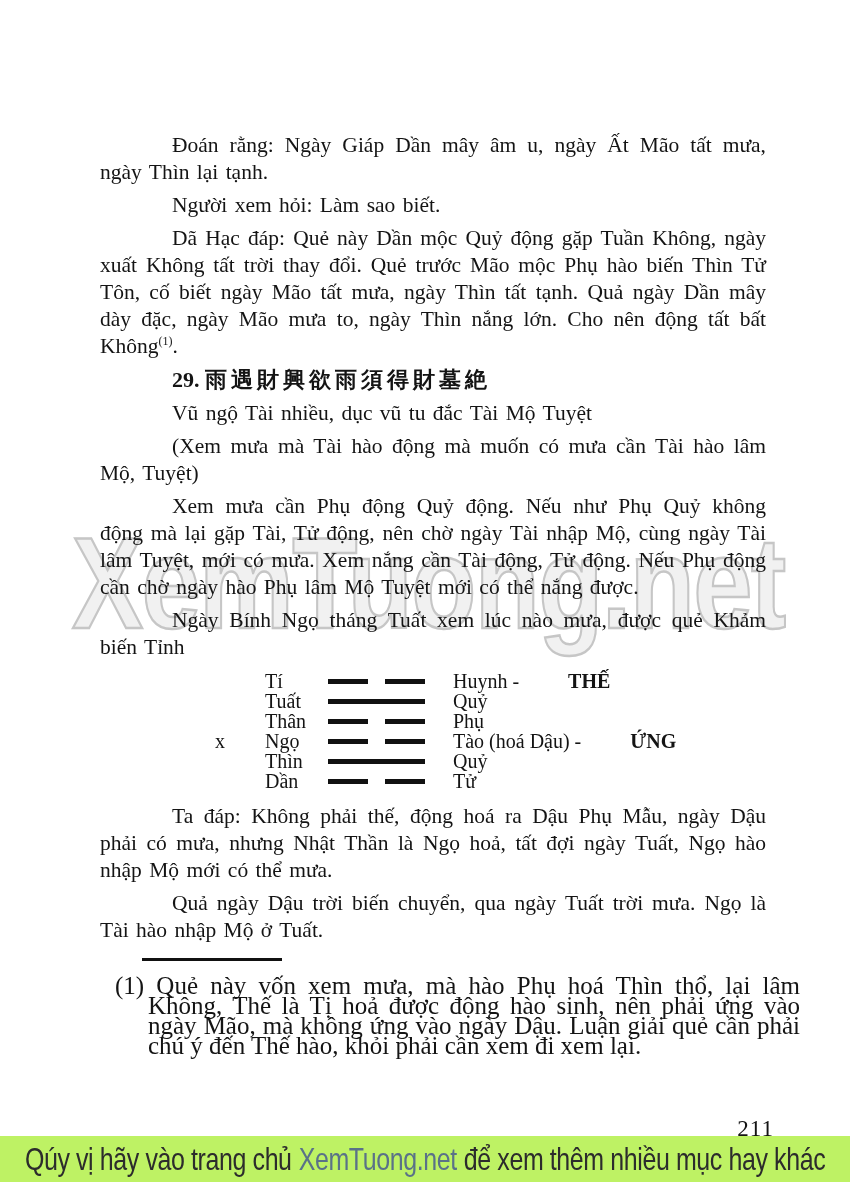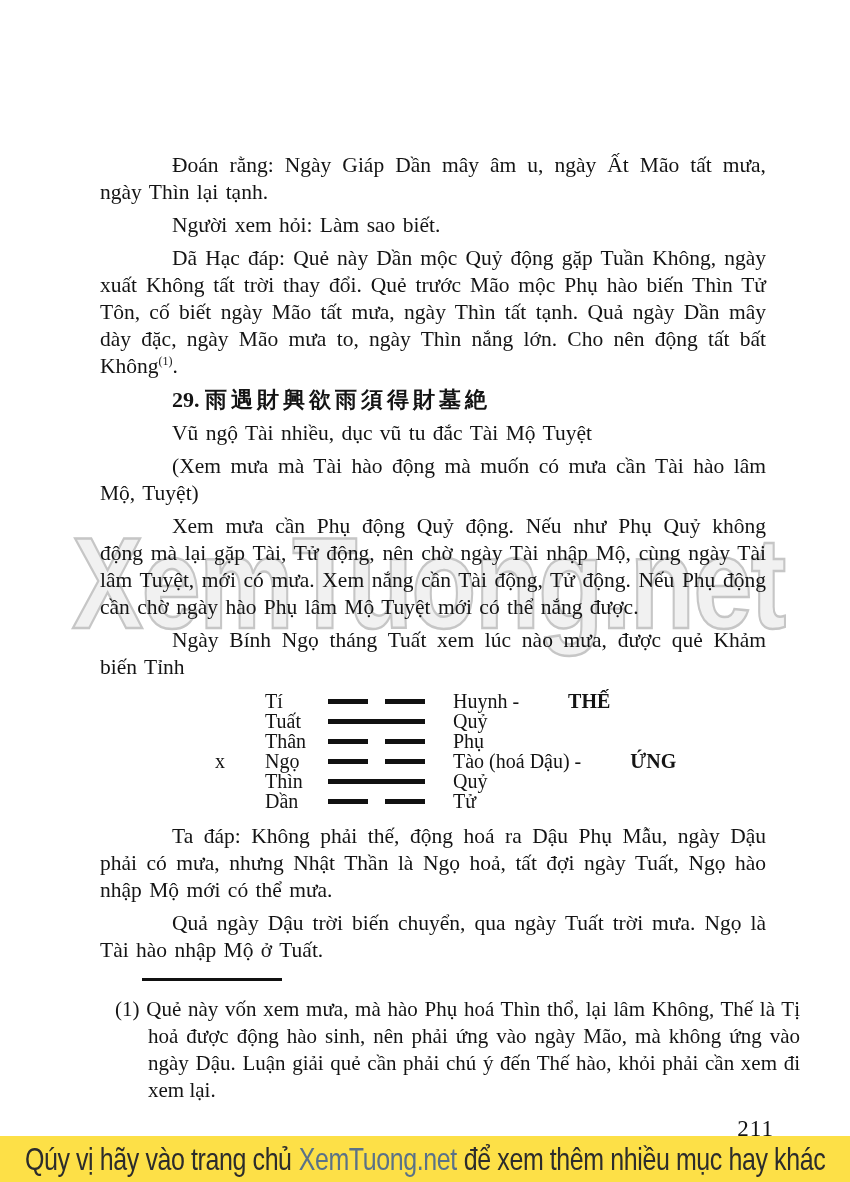--- a/index.html
+++ b/index.html
@@ -15,21 +15,21 @@
     font-family:"Liberation Sans","DejaVu Sans",sans-serif;
     font-weight:bold;font-size:130px;line-height:1;white-space:nowrap;
     color:#f1f1f1;
     -webkit-text-stroke:2.5px #c6c6c6;
     transform:scaleX(0.82);transform-origin:left top;
     letter-spacing:-2px;
     user-select:none;
   }
   
   .content{
-    position:absolute;left:100px;top:152px;width:666px;z-index:1;
+    position:absolute;left:100px;top:132px;width:666px;z-index:1;
   }
   p.body{
     font-size:21.5px;line-height:27px;margin:0 0 6px 0;
     text-align:justify;text-indent:72px;word-spacing:2px;
   }
   p.body sup{font-size:12px;line-height:0;}
   p.heading{
     font-size:22px;line-height:28px;margin:2px 0 6px 0;
     text-indent:72px;font-weight:bold;
   }
@@ -40,32 +40,32 @@
   .col-marker{width:50px;}
   .col-branch{width:63px;}
   .col-line{width:97px;margin-right:28px;height:5px;}
   .col-line.solid{background:#111;}
   .col-line.broken{background:linear-gradient(90deg,#111 0 41%,transparent 41% 59%,#111 59% 100%);}
   .col-label{white-space:nowrap;}
   .col-label b{font-weight:bold;margin-left:44px;}
   
   .footrule{width:140px;height:3px;background:#111;margin:14px 0 10px 42px;}
   p.footnote{
-    font-size:21px;line-height:27px;margin:15px 0 0 15px;width:652px;
+    font-size:25px;line-height:20px;margin:15px 0 0 15px;width:652px;
     padding-left:33px;text-indent:-33px;text-align:justify;
   }
   
   .pagenum{
     position:absolute;right:76px;top:1116px;z-index:2;
     font-size:23px;letter-spacing:1px;
   }
   
   .banner{
     position:absolute;left:0;right:0;bottom:0;height:46px;z-index:1;
-    background:#fde047;display:flex;align-items:center;justify-content:center;
+    background:#bef264;display:flex;align-items:center;justify-content:center;
     font-family:"Liberation Sans","DejaVu Sans",sans-serif;
     font-size:32px;color:#2c2c2c;white-space:nowrap;
   }
   .banner-inner{transform:scaleX(0.78);transform-origin:center;letter-spacing:-0.5px;}
   .banner-brand{color:#5a7288;margin:0 9px;}
 </style>
 </head>
 <body>
 
 <div class="watermark">XemTuong.net</div>

